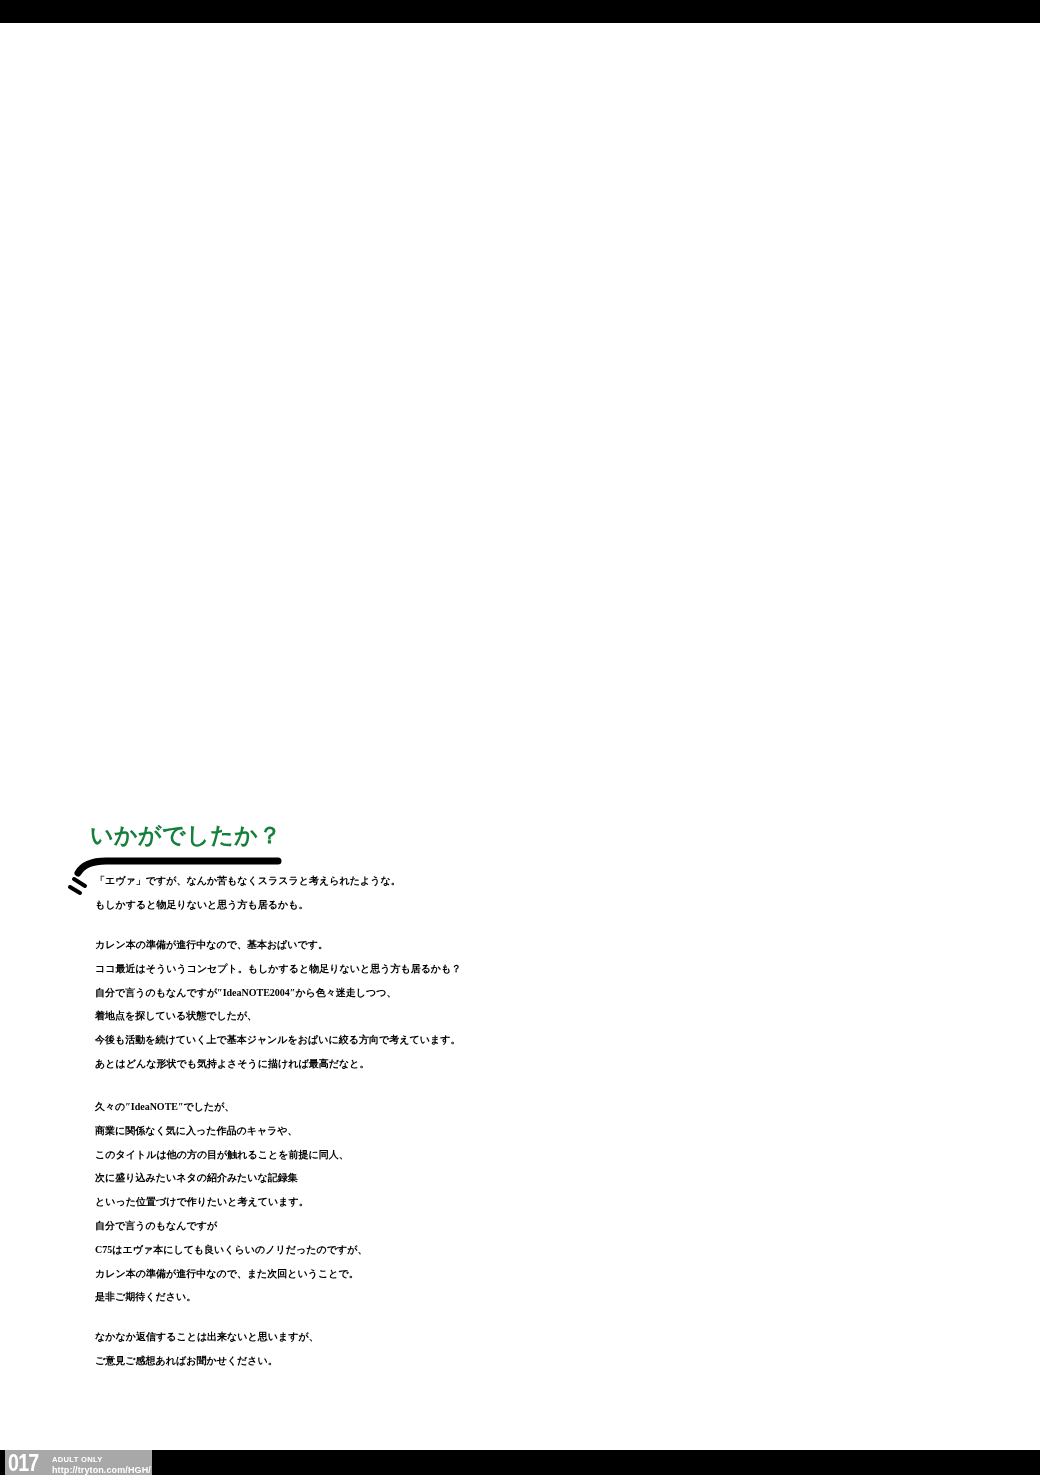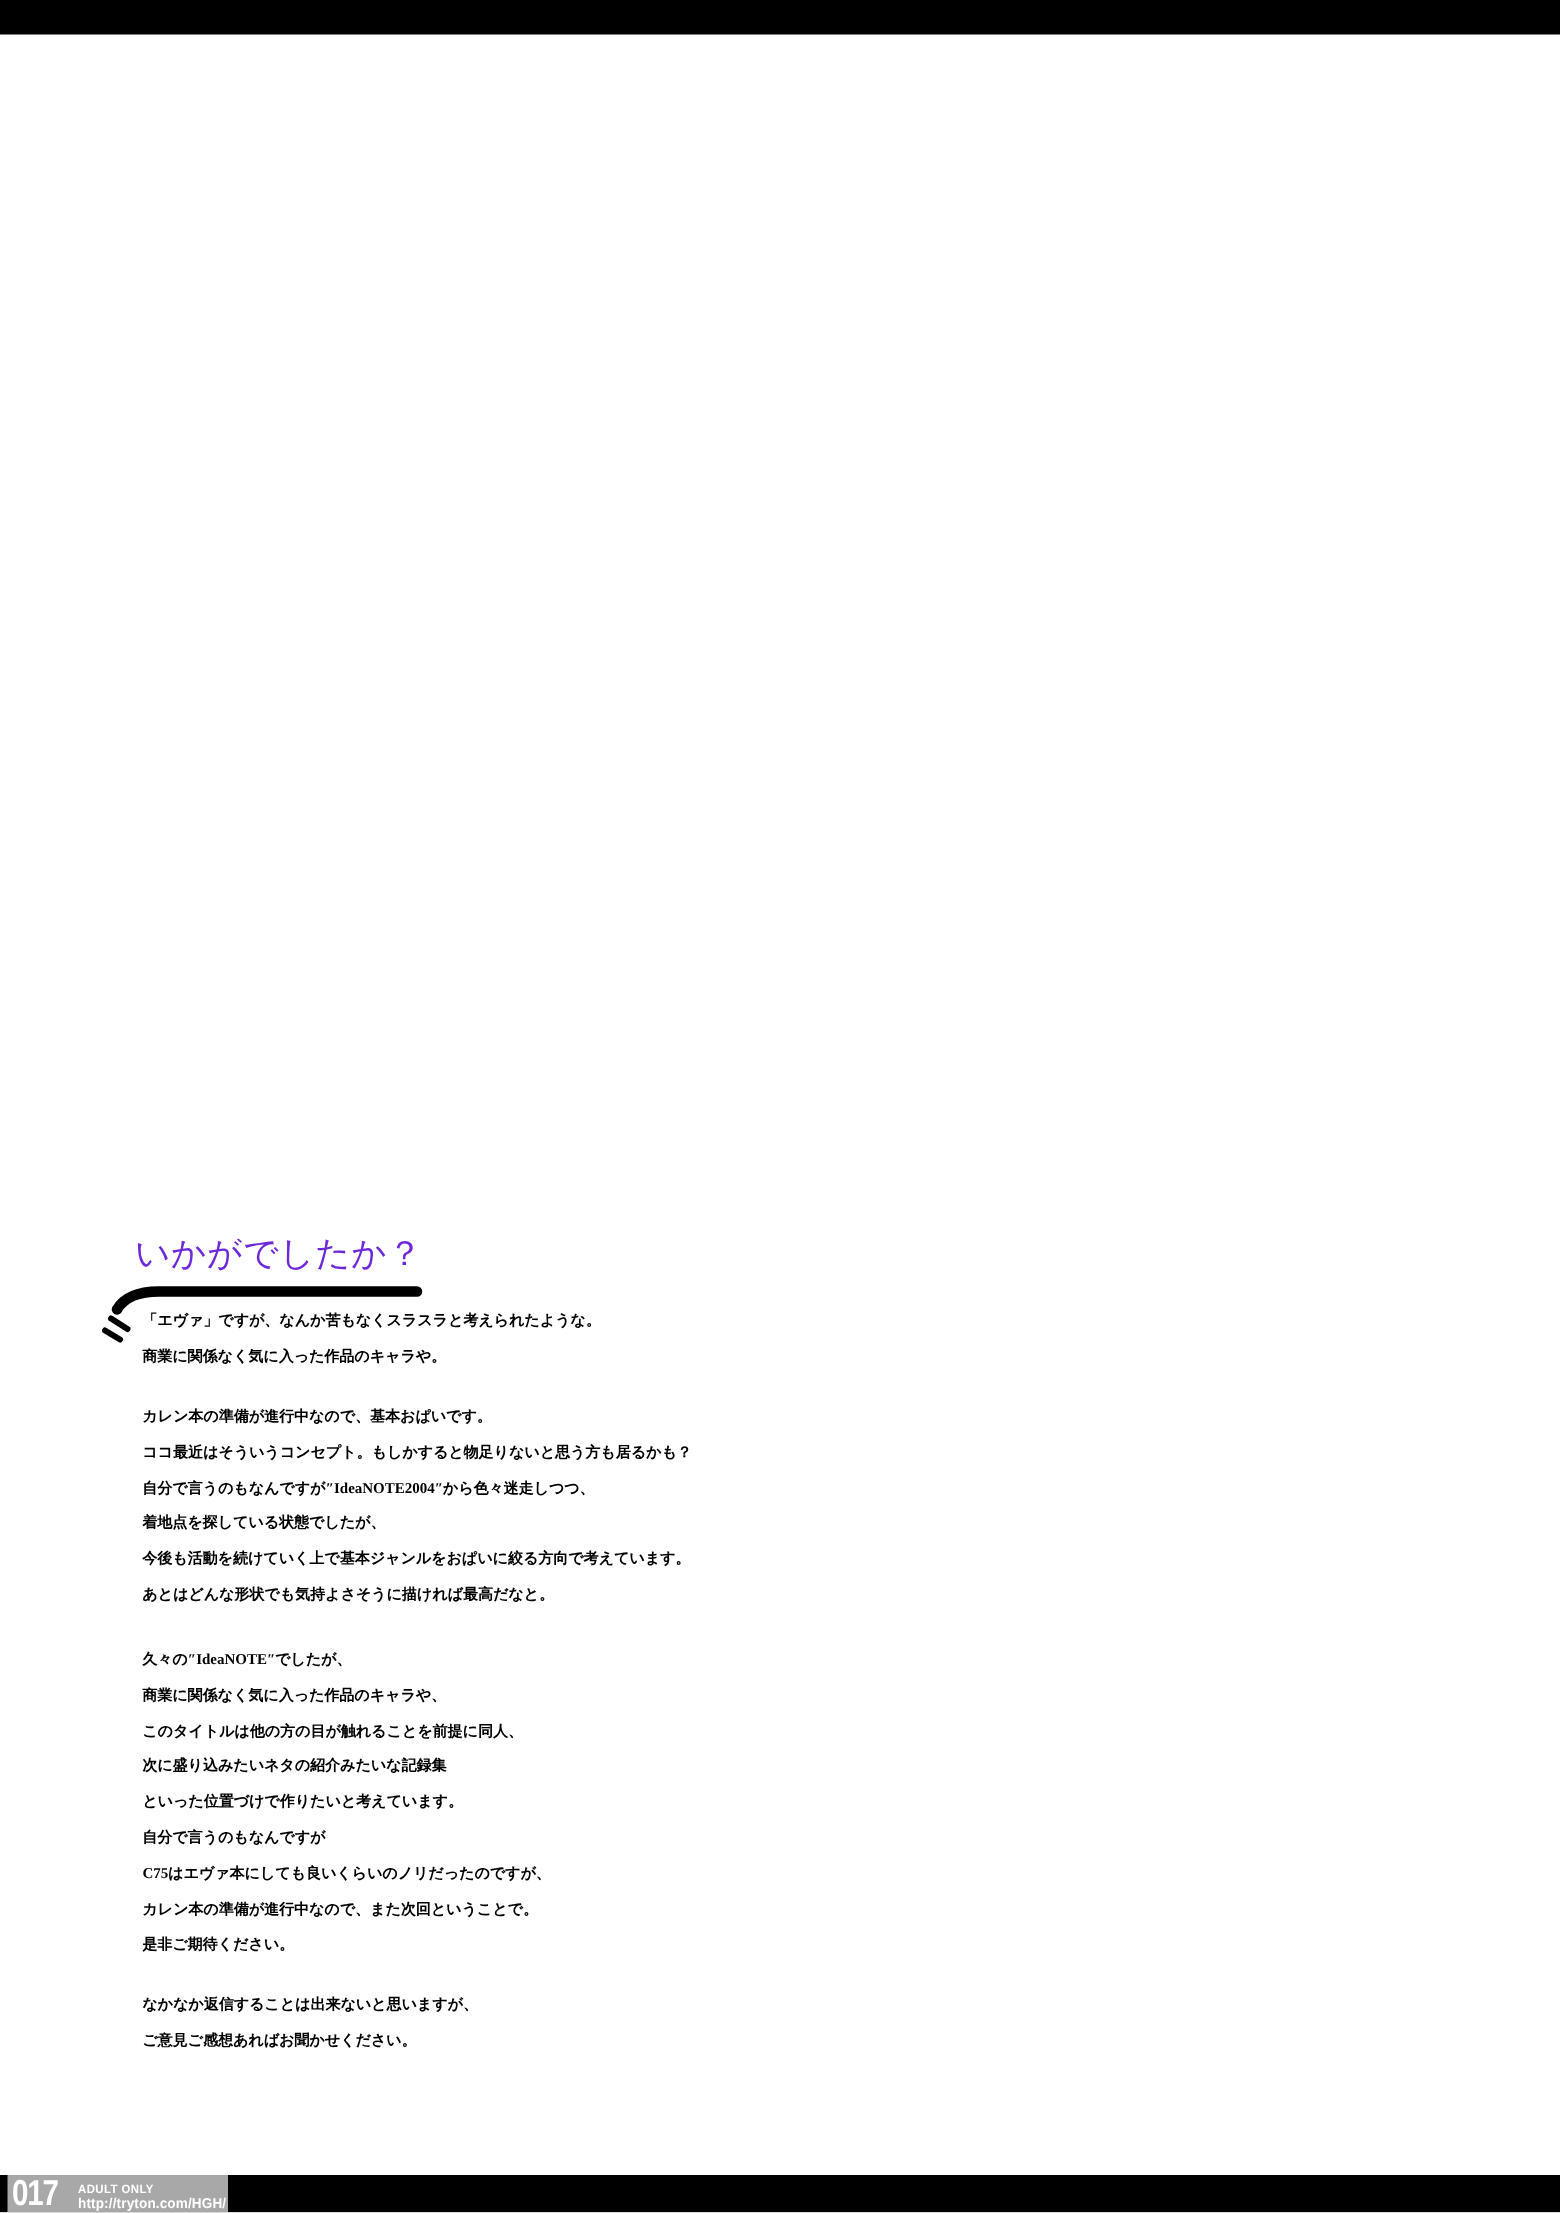--- a/index.html
+++ b/index.html
@@ -21,22 +21,22 @@
     background: #000000;
   }
 
   
   .heading {
     position: absolute;
     left: 90px; top: 822px;
     margin: 0;
     font-size: 23px;
     line-height: 1.2;
-    font-weight: normal;
-    color: #6d28d9;
+    font-weight: bold;
+    color: #15803d;
     letter-spacing: 0.5px;
     white-space: nowrap;
   }
   .underline-svg {
     position: absolute;
     left: 58px; top: 849px;
     width: 230px; height: 50px;
   }
 
   
@@ -106,21 +106,21 @@
   <h1 class="heading">いかがでしたか？</h1>
 
   <svg class="underline-svg" viewBox="0 0 230 50" aria-hidden="true">
     <path d="M 220 12 L 48 12 Q 27 12 20 24" fill="none" stroke="#000000" stroke-width="7" stroke-linecap="round"></path>
     <line x1="16" y1="30" x2="27" y2="37" stroke="#000000" stroke-width="4" stroke-linecap="round"></line>
     <line x1="12" y1="38" x2="22" y2="44" stroke="#000000" stroke-width="4" stroke-linecap="round"></line>
   </svg>
 
   <div class="para p1">
     <div class="text-line">「エヴァ」ですが、なんか苦もなくスラスラと考えられたような。</div>
-    <div class="text-line">商業に関係なく気に入った作品のキャラや。</div>
+    <div class="text-line">もしかすると物足りないと思う方も居るかも。</div>
   </div>
 
   <div class="para p2">
     <div class="text-line">カレン本の準備が進行中なので、基本おぱいです。</div>
     <div class="text-line">ココ最近はそういうコンセプト。もしかすると物足りないと思う方も居るかも？</div>
     <div class="text-line">自分で言うのもなんですが″IdeaNOTE2004″から色々迷走しつつ、</div>
     <div class="text-line">着地点を探している状態でしたが、</div>
     <div class="text-line">今後も活動を続けていく上で基本ジャンルをおぱいに絞る方向で考えています。</div>
     <div class="text-line">あとはどんな形状でも気持よさそうに描ければ最高だなと。</div>
   </div>

